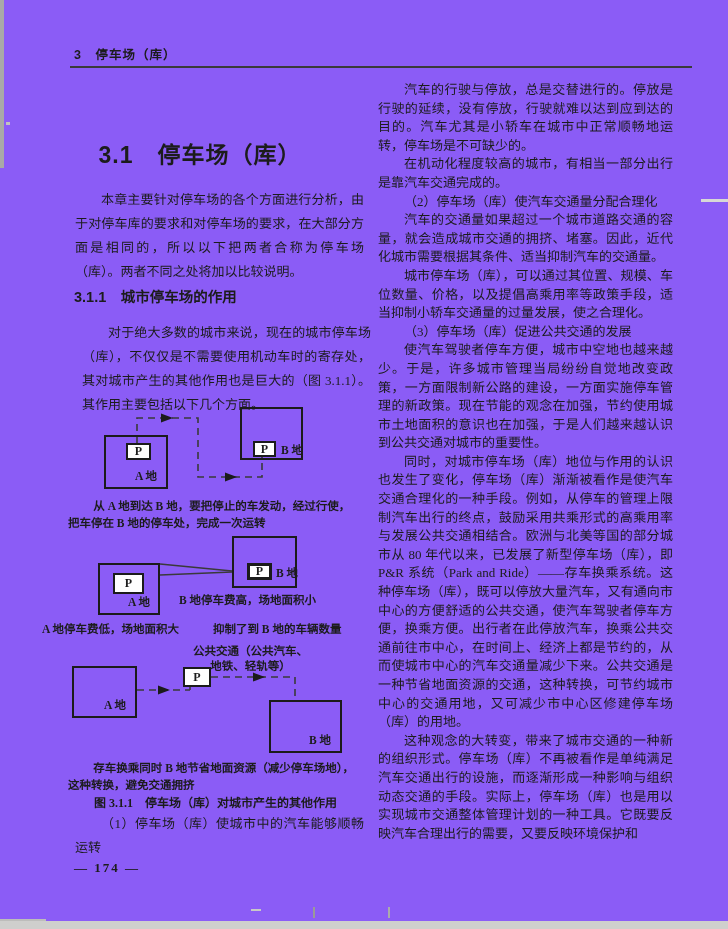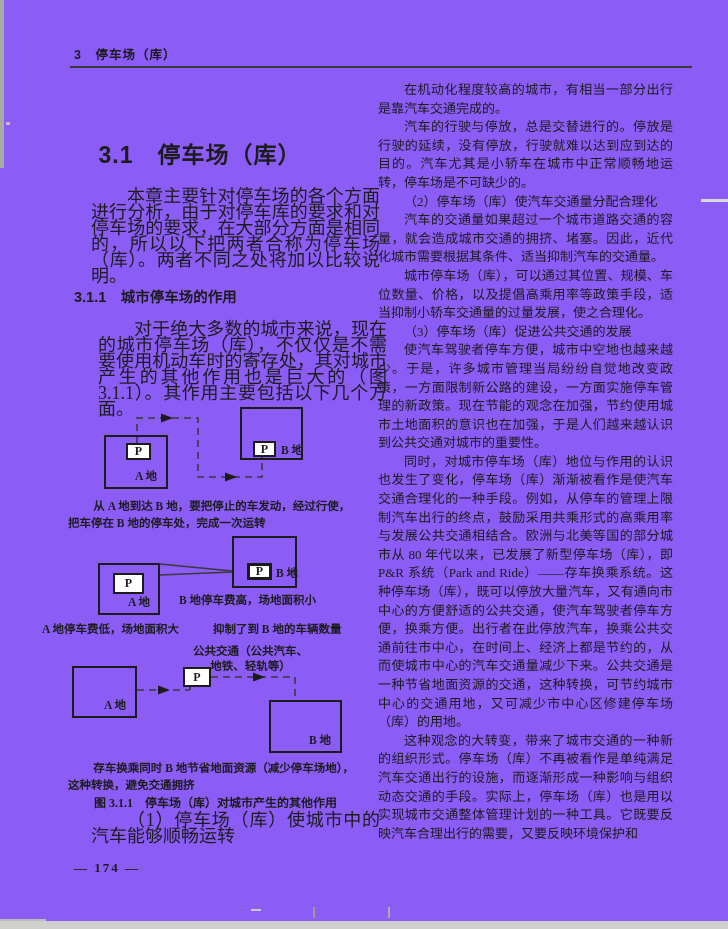--- a/index.html
+++ b/index.html
@@ -6,21 +6,21 @@
   .page{position:relative;width:728px;height:929px;background:#8b5cf6;overflow:hidden;
         font-family:"Liberation Serif","DejaVu Serif",serif;color:#1c1c1c;}
   .abs{position:absolute;}
   .running-header{font-family:"Liberation Sans","DejaVu Sans",sans-serif;font-weight:bold;
         font-size:12.5px;letter-spacing:1px;white-space:nowrap;}
   .rule{background:#3a3a3a;height:2px;}
   .h1{font-family:"Liberation Sans","DejaVu Sans",sans-serif;font-weight:bold;font-size:23px;
         text-align:center;white-space:nowrap;letter-spacing:1px;}
   .h2{font-family:"Liberation Sans","DejaVu Sans",sans-serif;font-weight:bold;font-size:14.5px;
         white-space:nowrap;}
-  .para{font-size:18px;line-height:16px;text-align:justify;text-indent:2em;margin-left:16px;}
+  .para{font-size:13px;line-height:24px;text-align:justify;text-indent:2em;}
   .rcol p{font-size:13px;line-height:18.6px;text-align:justify;text-indent:2em;margin:0;}
   .box{position:absolute;border:2px solid #1b1b1b;background:transparent;box-sizing:border-box;}
   .pbox{position:absolute;border:2px solid #1b1b1b;box-sizing:border-box;display:flex;
         align-items:center;justify-content:center;font-weight:bold;font-size:12px;
         font-family:"Liberation Serif",serif;background:#fefefe;}
   .pbox.bold{border-width:3px;}
   .inlabel{position:absolute;font-size:11.5px;font-weight:bold;white-space:nowrap;}
   .fig-note{position:absolute;font-size:11.5px;font-weight:bold;white-space:nowrap;}
   .fig-cap{position:absolute;font-size:11.5px;font-weight:bold;line-height:17px;
         text-indent:2.2em;text-align:left;}
@@ -95,22 +95,22 @@
     <span class="inlabel" style="right:9px;bottom:4px;">B 地</span>
   </div>
   <div class="fig-cap" style="left:68px;top:760px;width:290px;">存车换乘同时 B 地节省地面资源（减少停车场地），这种转换，避免交通拥挤</div>
 
   <div class="figure-caption" style="left:94px;top:793px;">图 3.1.1　停车场（库）对城市产生的其他作用</div>
 
   <div class="abs para" style="left:75px;top:812px;width:289px;">（1）停车场（库）使城市中的汽车能够顺畅运转</div>
   <div class="pagenum" style="left:74px;top:860px;">— 174 —</div>
 
   <div class="abs rcol" style="left:378px;top:81px;width:295px;">
+    <p>汽车的行驶与停放，总是交替进行的。停放是行驶的延续，没有停放，行驶就难以达到应到达的目的。汽车尤其是小轿车在城市中正常顺畅地运转，停车场是不可缺少的。</p>
     <p>在机动化程度较高的城市，有相当一部分出行是靠汽车交通完成的。</p>
-    <p>汽车的行驶与停放，总是交替进行的。停放是行驶的延续，没有停放，行驶就难以达到应到达的目的。汽车尤其是小轿车在城市中正常顺畅地运转，停车场是不可缺少的。</p>
     <p>（2）停车场（库）使汽车交通量分配合理化</p>
     <p>汽车的交通量如果超过一个城市道路交通的容量，就会造成城市交通的拥挤、堵塞。因此，近代化城市需要根据其条件、适当抑制汽车的交通量。</p>
     <p>城市停车场（库），可以通过其位置、规模、车位数量、价格，以及提倡高乘用率等政策手段，适当抑制小轿车交通量的过量发展，使之合理化。</p>
     <p>（3）停车场（库）促进公共交通的发展</p>
     <p>使汽车驾驶者停车方便，城市中空地也越来越少。于是，许多城市管理当局纷纷自觉地改变政策，一方面限制新公路的建设，一方面实施停车管理的新政策。现在节能的观念在加强，节约使用城市土地面积的意识也在加强，于是人们越来越认识到公共交通对城市的重要性。</p>
     <p>同时，对城市停车场（库）地位与作用的认识也发生了变化，停车场（库）渐渐被看作是使汽车交通合理化的一种手段。例如，从停车的管理上限制汽车出行的终点，鼓励采用共乘形式的高乘用率与发展公共交通相结合。欧洲与北美等国的部分城市从 80 年代以来，已发展了新型停车场（库），即 P&amp;R 系统（Park and Ride）——存车换乘系统。这种停车场（库），既可以停放大量汽车，又有通向市中心的方便舒适的公共交通，使汽车驾驶者停车方便，换乘方便。出行者在此停放汽车，换乘公共交通前往市中心，在时间上、经济上都是节约的，从而使城市中心的汽车交通量减少下来。公共交通是一种节省地面资源的交通，这种转换，可节约城市中心的交通用地，又可减少市中心区修建停车场（库）的用地。</p>
     <p>这种观念的大转变，带来了城市交通的一种新的组织形式。停车场（库）不再被看作是单纯满足汽车交通出行的设施，而逐渐形成一种影响与组织动态交通的手段。实际上，停车场（库）也是用以实现城市交通整体管理计划的一种工具。它既要反映汽车合理出行的需要，又要反映环境保护和</p>
   </div>
 
   <div class="artifact" style="left:0;top:0;width:4px;height:168px;background:#a9a9a7;"></div>

